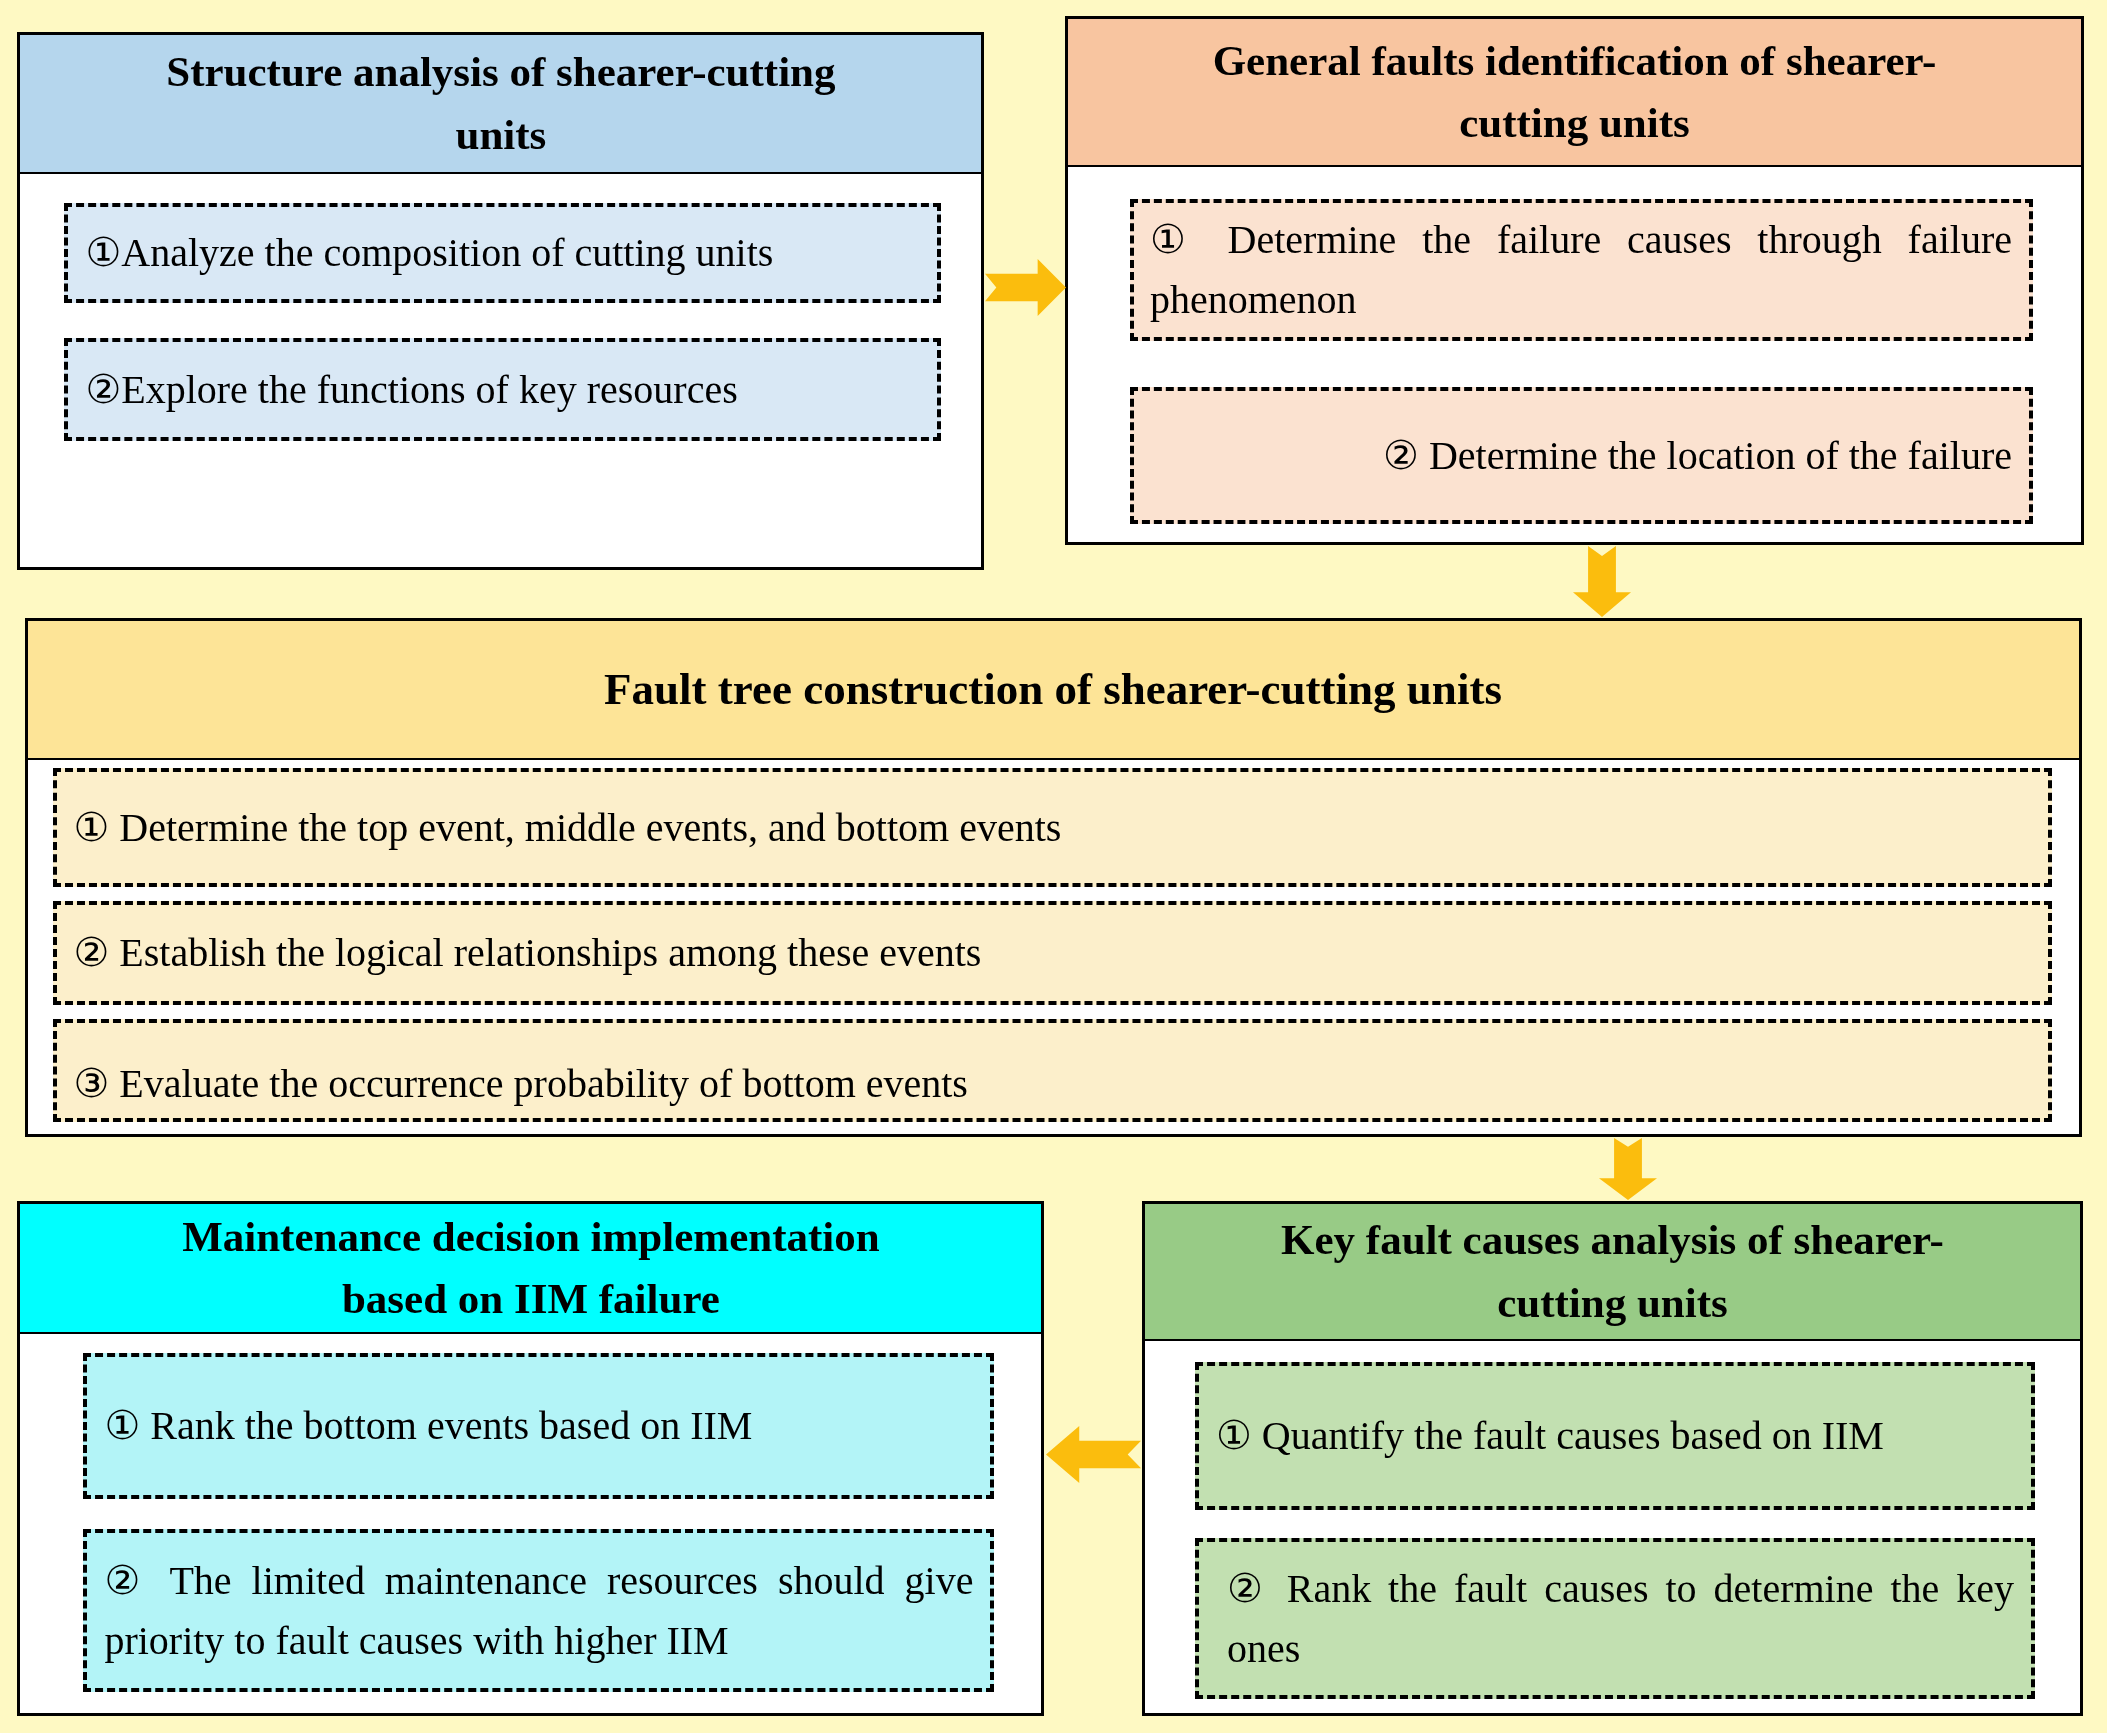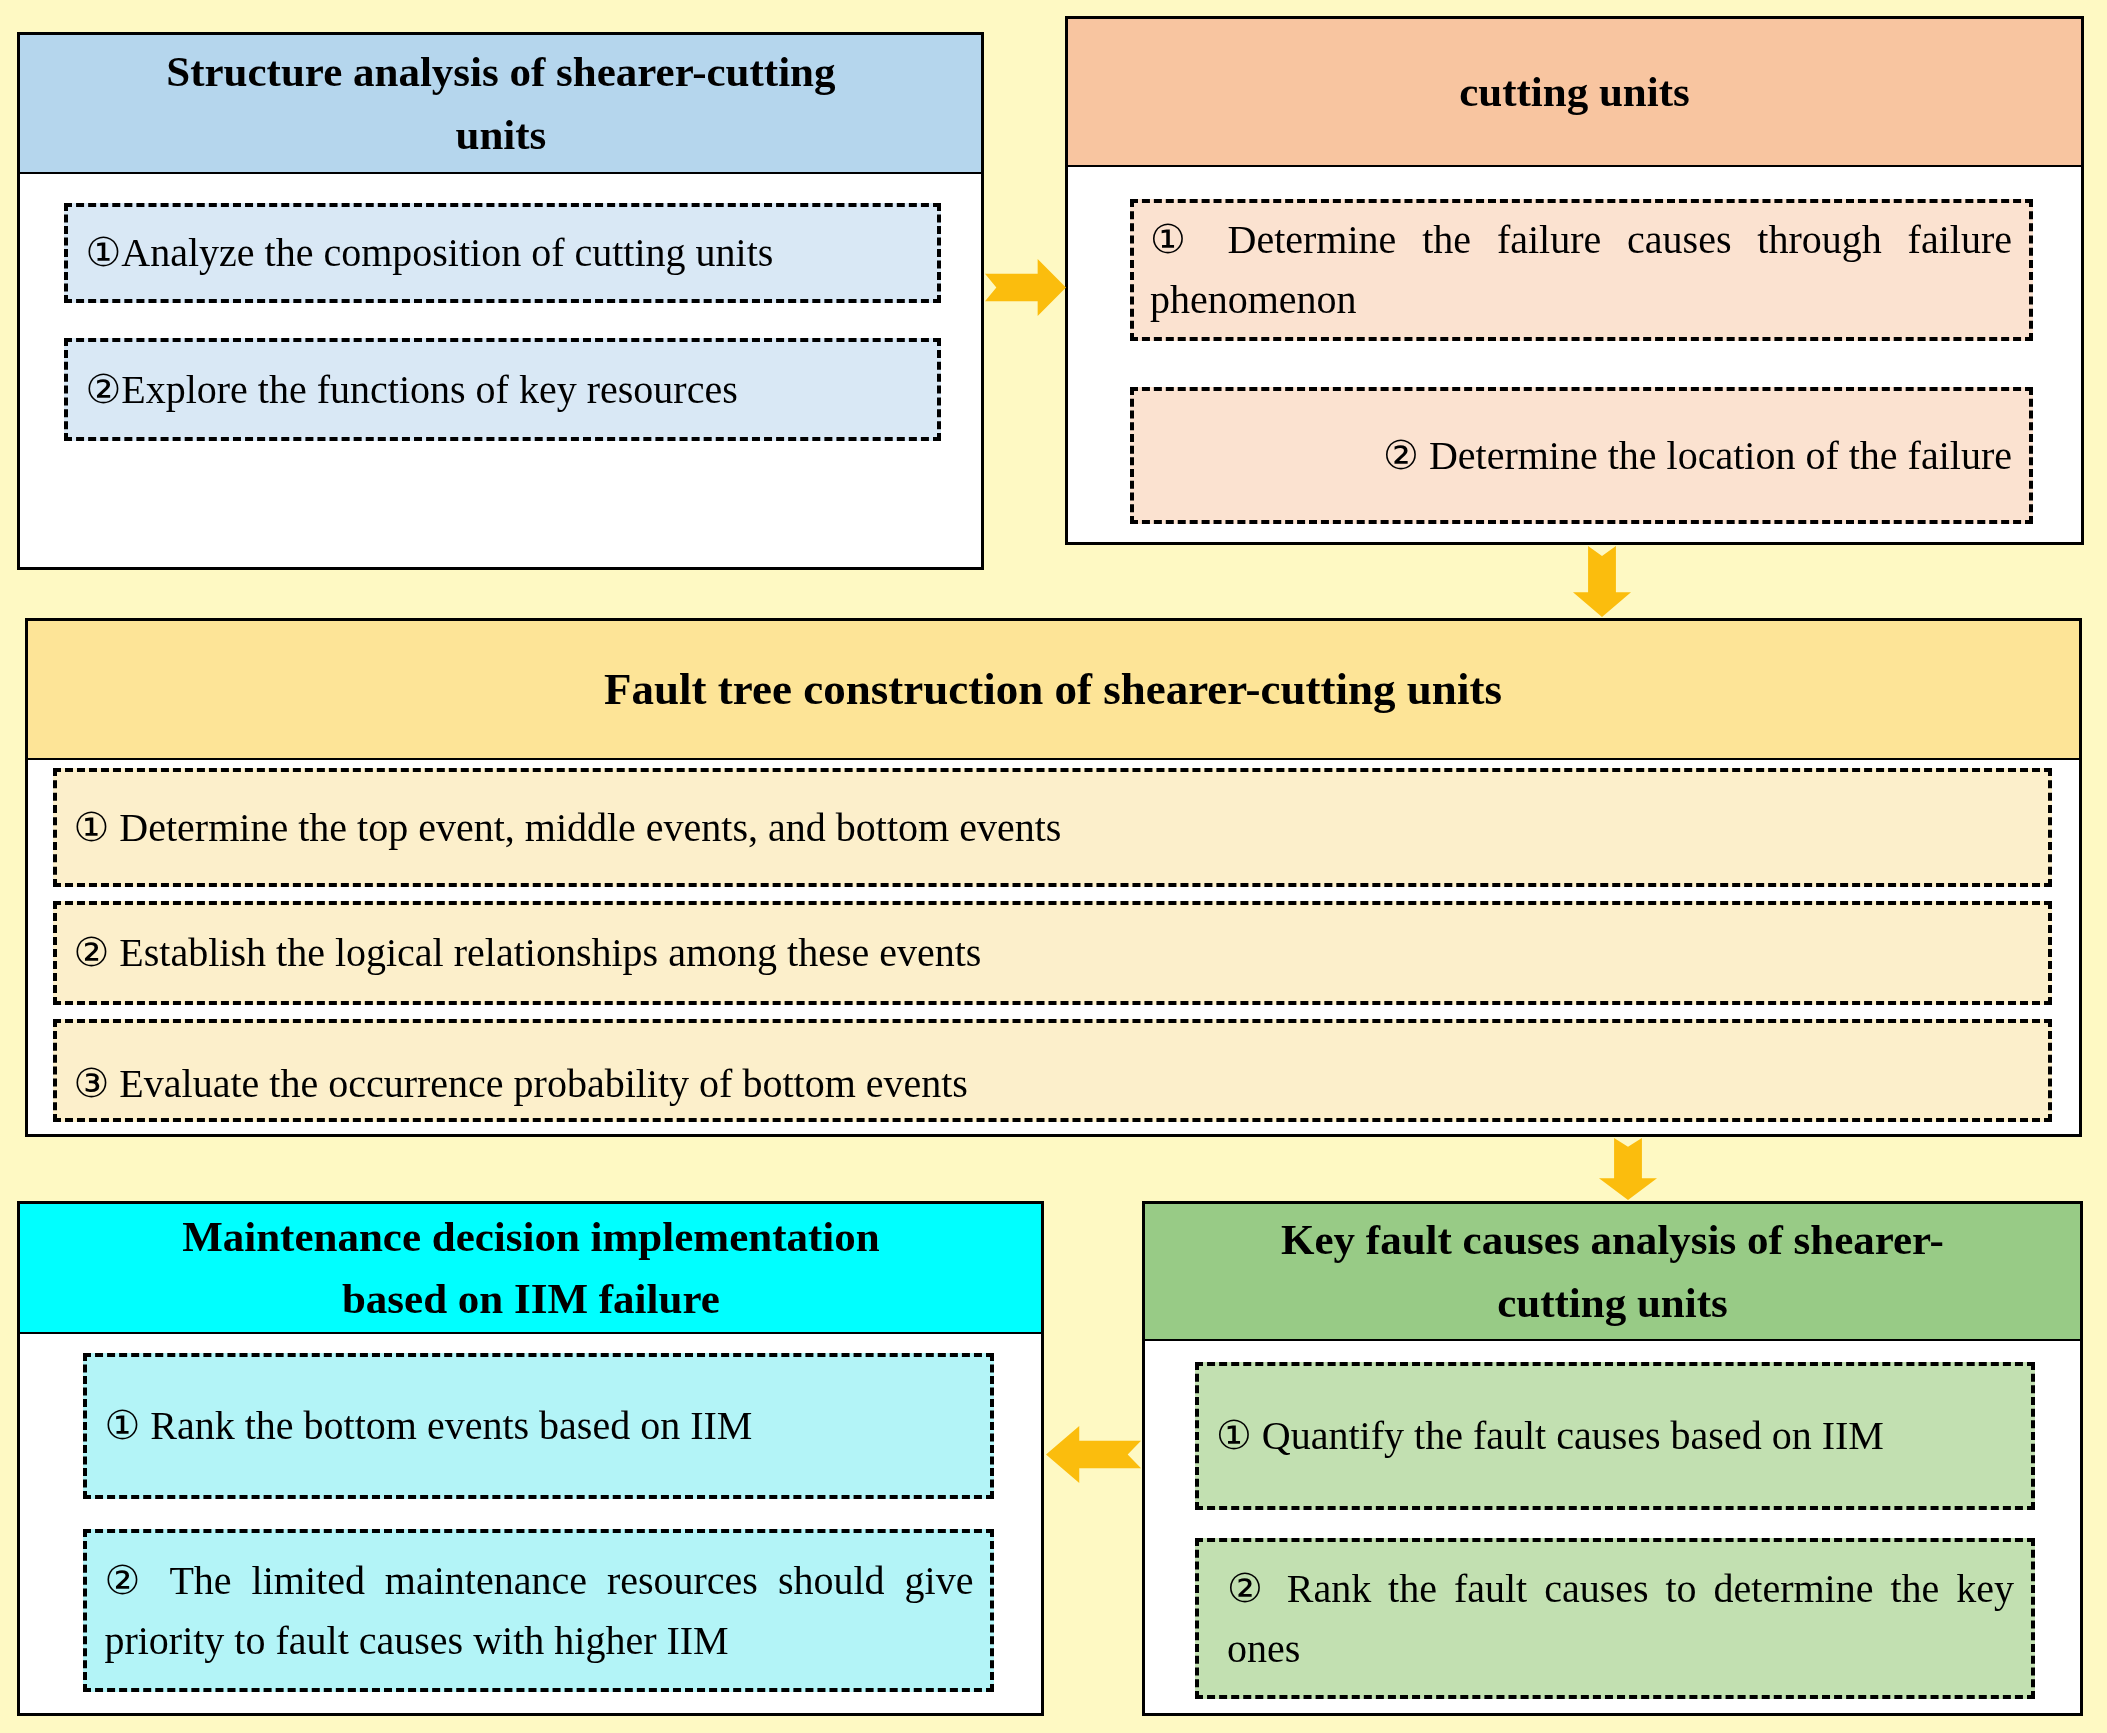--- a/index.html
+++ b/index.html
@@ -102,20 +102,21 @@
         <p>①Analyze the composition of cutting units</p>
       </div>
       <div class="item i1">
         <p>②Explore the functions of key resources</p>
       </div>
     </div>
   </div>
 
   <div class="box" id="box-general">
     <div class="box-header">
+      <div>General faults identification of shearer-</div>
       <div>cutting units</div>
     </div>
     <div class="box-body">
       <div class="item i0">
         <p>① Determine the failure causes through failure phenomenon</p>
       </div>
       <div class="item i1">
         <p>② Determine the location of the failure</p>
       </div>
     </div>

